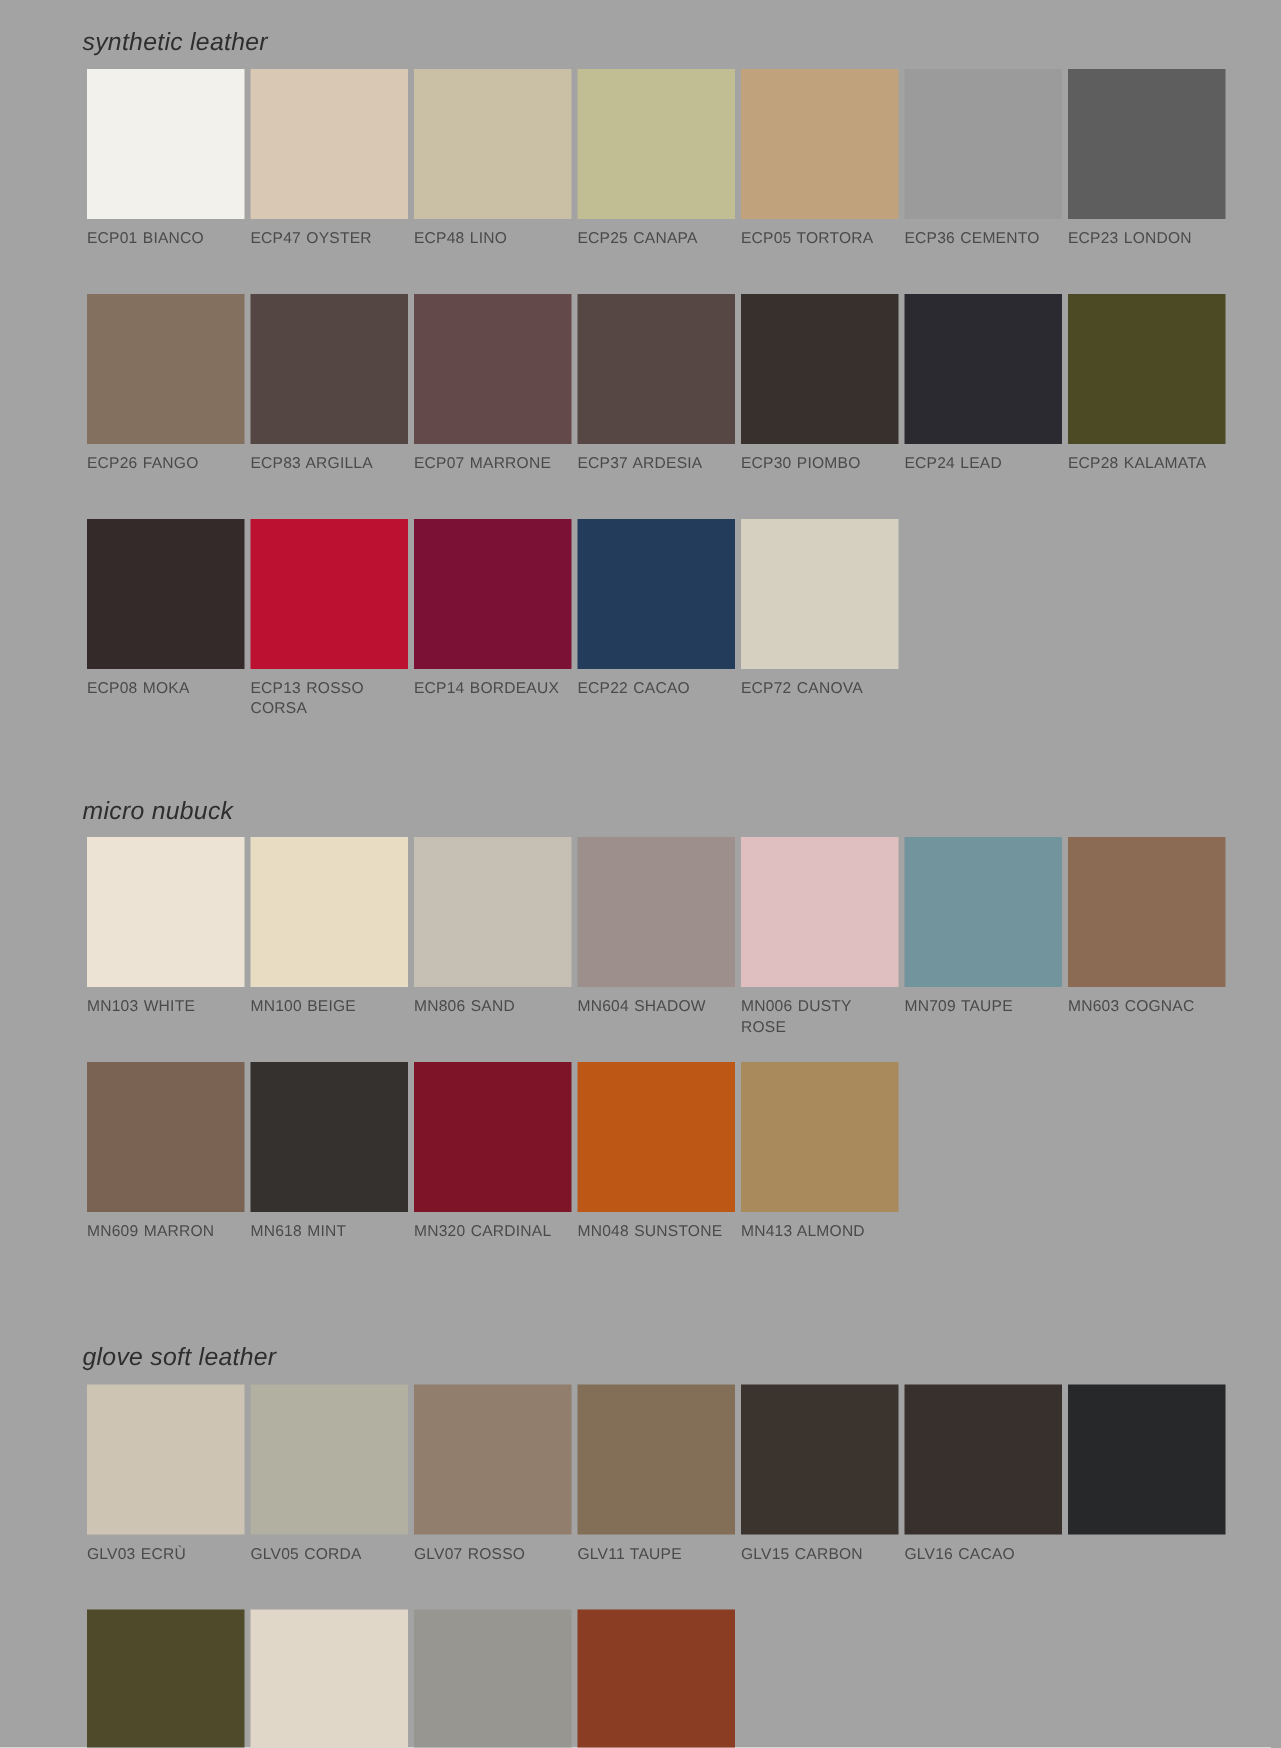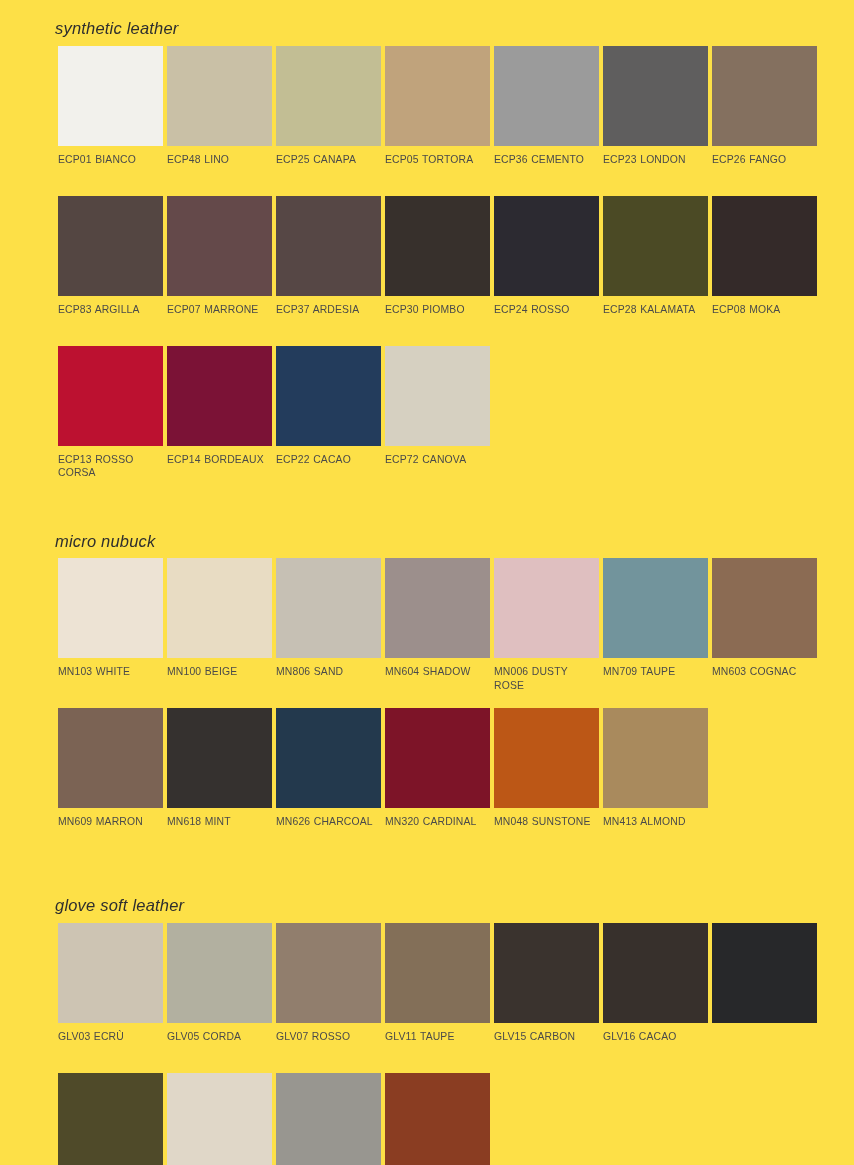--- a/index.html
+++ b/index.html
@@ -12,21 +12,21 @@
     width: 854px;
     height: 1165px;
     font-family: "Liberation Sans", sans-serif;
     color: #3b3b3b;
     overflow: hidden;
   }
   .page {
     position: relative;
     width: 854px;
     height: 1165px;
-    background: #fde047;
+    background: #a3a3a3;
     box-sizing: border-box;
     padding: 0;
   }
   .section {
     position: relative;
   }
   .section-title {
     font-family: "Liberation Sans", sans-serif;
     font-style: italic;
     font-size: 16.5px;
@@ -79,20 +79,24 @@
   <div class="top-gap"></div>
 
   <div class="section">
     <div class="section-title">synthetic leather</div>
     <div class="swatch-grid">
         <div class="swatch-cell">
           <span class="swatch-chip" style="background-color: rgb(242, 241, 236);"></span>
           <span class="swatch-label">ECP01 BIANCO</span>
         </div>
         <div class="swatch-cell">
+          <span class="swatch-chip" style="background-color: rgb(217, 200, 180);"></span>
+          <span class="swatch-label">ECP47 OYSTER</span>
+        </div>
+        <div class="swatch-cell">
           <span class="swatch-chip" style="background-color: rgb(201, 192, 166);"></span>
           <span class="swatch-label">ECP48 LINO</span>
         </div>
         <div class="swatch-cell">
           <span class="swatch-chip" style="background-color: rgb(194, 190, 148);"></span>
           <span class="swatch-label">ECP25 CANAPA</span>
         </div>
         <div class="swatch-cell">
           <span class="swatch-chip" style="background-color: rgb(192, 163, 124);"></span>
           <span class="swatch-label">ECP05 TORTORA</span>
@@ -120,21 +124,21 @@
         <div class="swatch-cell">
           <span class="swatch-chip" style="background-color: rgb(86, 71, 69);"></span>
           <span class="swatch-label">ECP37 ARDESIA</span>
         </div>
         <div class="swatch-cell">
           <span class="swatch-chip" style="background-color: rgb(55, 48, 44);"></span>
           <span class="swatch-label">ECP30 PIOMBO</span>
         </div>
         <div class="swatch-cell">
           <span class="swatch-chip" style="background-color: rgb(44, 42, 49);"></span>
-          <span class="swatch-label">ECP24 ROSSO</span>
+          <span class="swatch-label">ECP24 LEAD</span>
         </div>
         <div class="swatch-cell">
           <span class="swatch-chip" style="background-color: rgb(75, 74, 37);"></span>
           <span class="swatch-label">ECP28 KALAMATA</span>
         </div>
         <div class="swatch-cell">
           <span class="swatch-chip" style="background-color: rgb(52, 42, 41);"></span>
           <span class="swatch-label">ECP08 MOKA</span>
         </div>
         <div class="swatch-cell">
@@ -191,24 +195,20 @@
         </div>
         <div class="swatch-cell">
           <span class="swatch-chip" style="background-color: rgb(123, 99, 84);"></span>
           <span class="swatch-label">MN609 MARRON</span>
         </div>
         <div class="swatch-cell">
           <span class="swatch-chip" style="background-color: rgb(53, 49, 47);"></span>
           <span class="swatch-label">MN618 MINT</span>
         </div>
         <div class="swatch-cell">
-          <span class="swatch-chip" style="background-color: rgb(35, 57, 77);"></span>
-          <span class="swatch-label">MN626 CHARCOAL</span>
-        </div>
-        <div class="swatch-cell">
           <span class="swatch-chip" style="background-color: rgb(125, 20, 40);"></span>
           <span class="swatch-label">MN320 CARDINAL</span>
         </div>
         <div class="swatch-cell">
           <span class="swatch-chip" style="background-color: rgb(188, 87, 22);"></span>
           <span class="swatch-label">MN048 SUNSTONE</span>
         </div>
         <div class="swatch-cell">
           <span class="swatch-chip" style="background-color: rgb(169, 138, 93);"></span>
           <span class="swatch-label">MN413 ALMOND</span>

